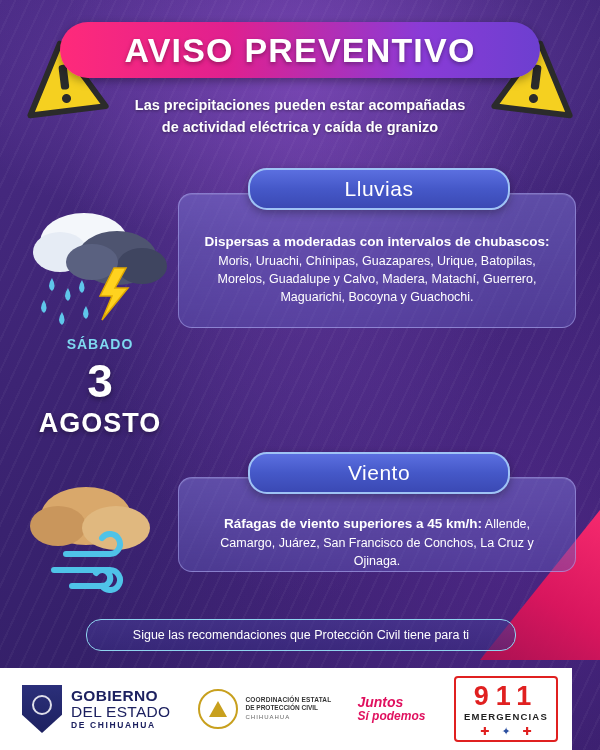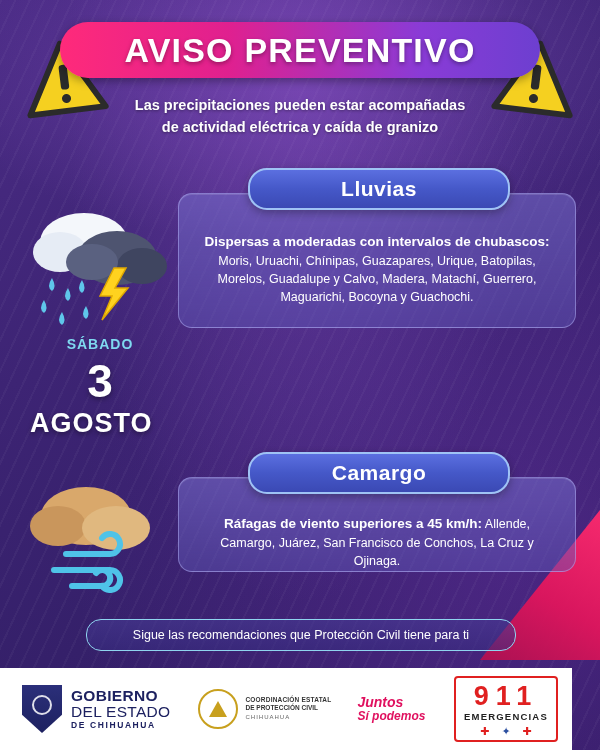--- a/index.html
+++ b/index.html
@@ -110,21 +110,21 @@
     position: absolute;
     height: 38px;
     border-radius: 19px;
     background: linear-gradient(180deg, #5b6fe0 0%, #4558c8 50%, #3b49b4 100%);
     border: 2px solid #9fc3f5;
     display: flex;
     align-items: center;
     justify-content: center;
     color: #ffffff;
     font-size: 21px;
-    font-weight: bold;
+    font-weight: normal;
     box-shadow: 0 3px 8px rgba(0,0,0,0.3);
     letter-spacing: 0.5px;
   }
   .sec-body {
     position: absolute;
     border-radius: 14px;
     background: linear-gradient(180deg, rgba(118,110,205,0.55) 0%, rgba(96,88,185,0.45) 100%);
     border: 1px solid rgba(190,190,255,0.45);
     box-shadow: inset 0 1px 0 rgba(255,255,255,0.12);
     color: #ffffff;
@@ -168,20 +168,21 @@
     font-size: 46px;
     font-weight: bold;
     text-shadow: 0 2px 5px rgba(0,0,0,0.4);
     line-height: 1;
   }
   .date-month {
     position: absolute;
     left: 30px;
     top: 408px;
     width: 140px;
+    text-align: center;
     color: #ffffff;
     font-size: 27px;
     font-weight: bold;
     letter-spacing: 1px;
     text-shadow: 0 2px 5px rgba(0,0,0,0.4);
   }
 
   
   .cta {
     position: absolute;
@@ -395,21 +396,21 @@
         <path d="M36 92 h56 a10 10 0 1 1 -8 16"></path>
         <path d="M54 108 h30 a8 8 0 1 0 -6 -13"></path>
       </g>
     </svg>
   </div>
 
   <div class="sec-body" id="viento-body">
     <b>Ráfagas de viento superiores a 45 km/h:</b>
     <span>Allende, Camargo, Juárez, San Francisco de Conchos, La Cruz y Ojinaga.</span>
   </div>
-  <div class="sec-header" id="viento-header">Camargo</div>
+  <div class="sec-header" id="viento-header">Viento</div>
 
   <div class="cta">Sigue las recomendaciones que Protección Civil tiene para ti</div>
 
   <div class="bottombar">
     <div class="logo-gob">
       <div class="shield"></div>
       <div class="gob-text">
         <div class="gob-1">GOBIERNO</div>
         <div class="gob-2">DEL ESTADO</div>
         <div class="gob-3">DE CHIHUAHUA</div>

